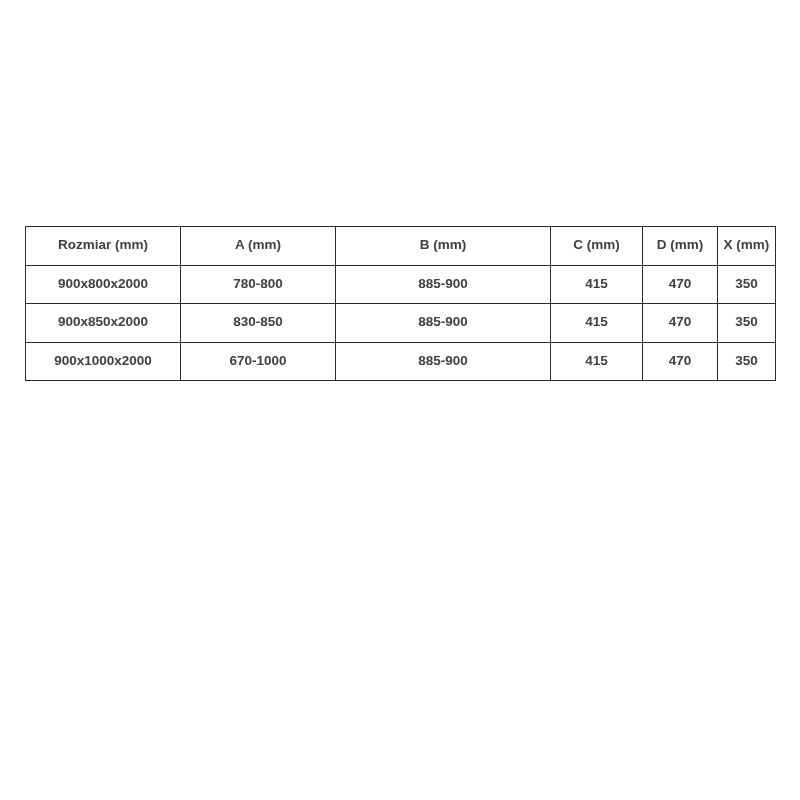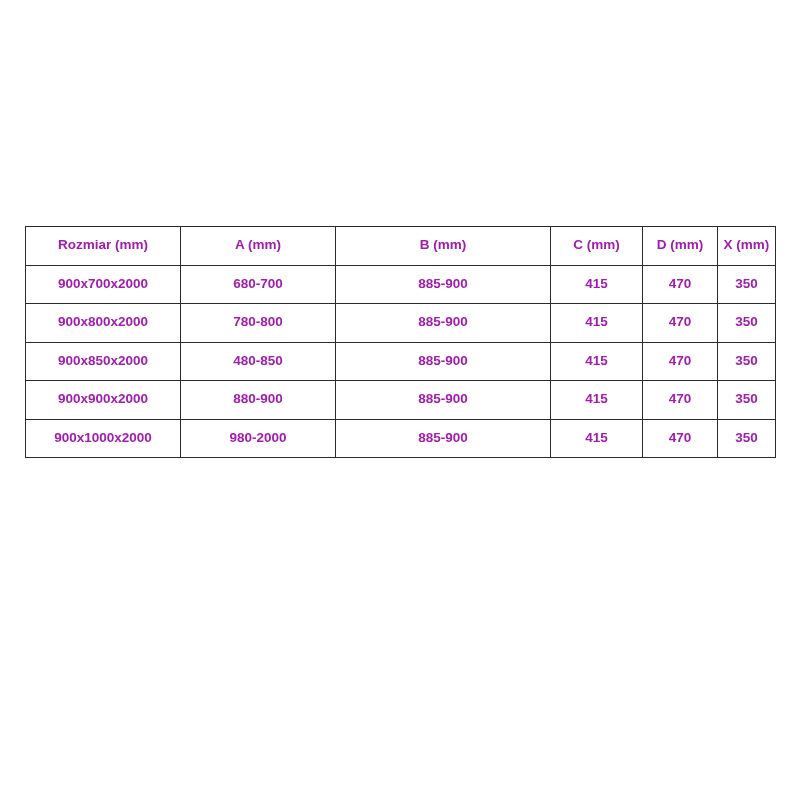--- a/index.html
+++ b/index.html
@@ -33,21 +33,21 @@
   table.size-table td,
   table.size-table th {
     border: 1px solid #2b2b2b;
     text-align: center;
     vertical-align: middle;
     font-weight: bold;
     font-size: 13.5px;
     padding: 0;
     height: 37.5px;
     line-height: 1.1;
-    color: #a21caf;
+    color: #404040;
   }
   table.size-table thead th {
     font-size: 13.5px;
   }
   
   col.c0 { width: 155px; }
   col.c1 { width: 155px; }
   col.c2 { width: 215px; }
   col.c3 { width: 92px; }
   col.c4 { width: 75px; }
@@ -72,54 +72,38 @@
           <th>Rozmiar (mm)</th>
           <th>A (mm)</th>
           <th>B (mm)</th>
           <th>C (mm)</th>
           <th>D (mm)</th>
           <th>X (mm)</th>
         </tr>
       </thead>
       <tbody>
         <tr>
-          <td>900x700x2000</td>
-          <td>680-700</td>
-          <td>885-900</td>
-          <td>415</td>
-          <td>470</td>
-          <td>350</td>
-        </tr>
-        <tr>
           <td>900x800x2000</td>
           <td>780-800</td>
           <td>885-900</td>
           <td>415</td>
           <td>470</td>
           <td>350</td>
         </tr>
         <tr>
           <td>900x850x2000</td>
-          <td>480-850</td>
-          <td>885-900</td>
-          <td>415</td>
-          <td>470</td>
-          <td>350</td>
-        </tr>
-        <tr>
-          <td>900x900x2000</td>
-          <td>880-900</td>
+          <td>830-850</td>
           <td>885-900</td>
           <td>415</td>
           <td>470</td>
           <td>350</td>
         </tr>
         <tr>
           <td>900x1000x2000</td>
-          <td>980-2000</td>
+          <td>670-1000</td>
           <td>885-900</td>
           <td>415</td>
           <td>470</td>
           <td>350</td>
         </tr>
       </tbody>
     </table>
   </div>
 </div>
 

